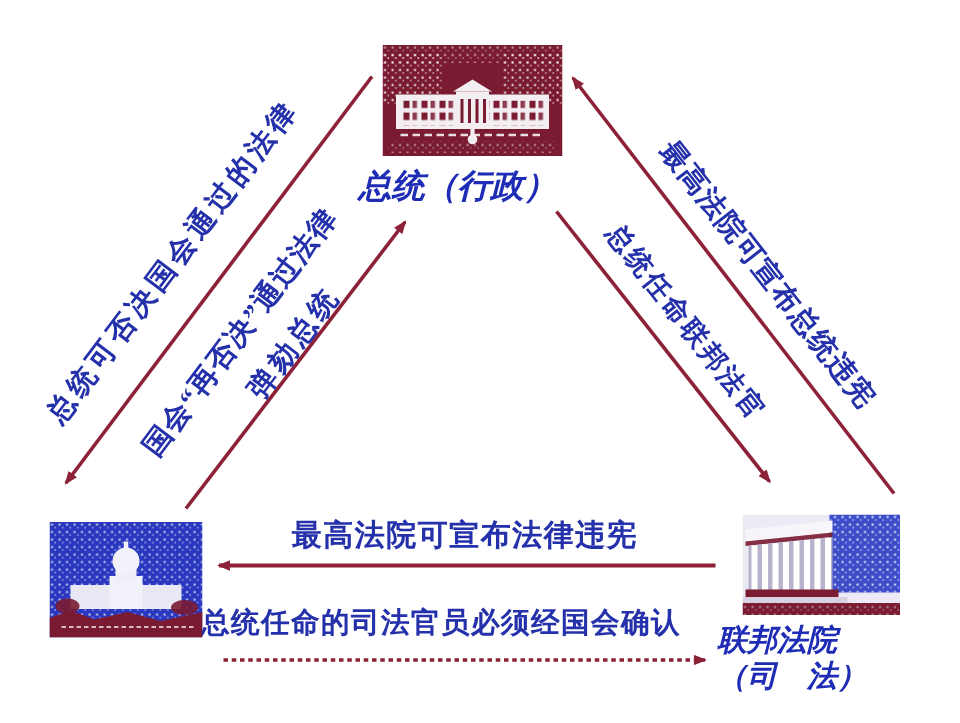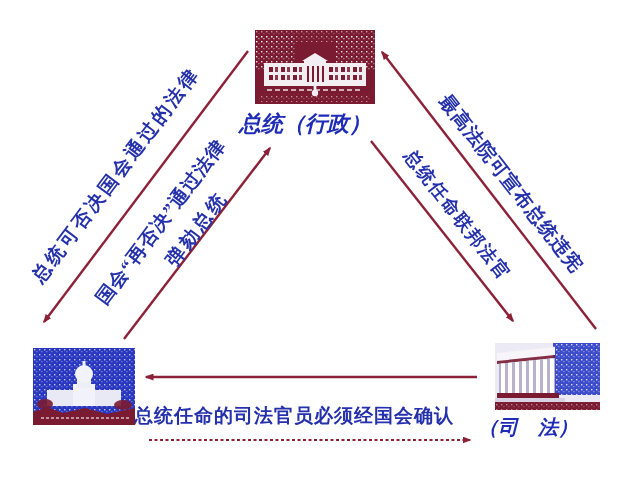--- a/index.html
+++ b/index.html
@@ -55,20 +55,21 @@
     <line x1="371" y1="141" x2="513" y2="321" stroke="#8c2138" stroke-width="2.4" marker-end="url(#ah)"></line>
     <line x1="477" y1="377" x2="146" y2="377" stroke="#8c2138" stroke-width="2.6" marker-end="url(#ah)"></line>
     <line x1="149" y1="440" x2="470" y2="440" stroke="#8c2138" stroke-width="2.2" stroke-dasharray="3 2.5" marker-end="url(#ah)"></line>
   </svg>
 
   <div class="etext rotL t1">总统可否决国会通过的法律</div>
   <div class="etext rotL t2">国会“再否决”通过法律</div>
   <div class="etext rotL t3">弹劾总统</div>
   <div class="etext rotR t4">最高法院可宣布总统违宪</div>
   <div class="etext rotR t5">总统任命联邦法官</div>
+  <div class="etext t6">最高法院可宣布法律违宪</div>
   <div class="etext t7">总统任命的司法官员必须经国会确认</div>
 
   <svg class="img img-wh" viewBox="0 0 120 74">
     <defs>
       <pattern id="wd1" width="5" height="5" patternUnits="userSpaceOnUse">
         <rect x="1" y="1" width="1.4" height="1.4" fill="#ffffff"></rect>
         <rect x="3.4" y="3.2" width="1" height="1" fill="#ffffff" opacity=".8"></rect>
       </pattern>
       <pattern id="win1" width="12" height="17" patternUnits="userSpaceOnUse">
         <rect x="2" y="3" width="4" height="5" fill="#7a1b31"></rect>
@@ -136,16 +137,17 @@
     <rect x="34" y="17.7" width="4" height="34.3" fill="#ffffff"></rect>
     <rect x="41" y="17.0" width="4" height="35.0" fill="#ffffff"></rect>
     <rect x="48" y="16.3" width="4" height="35.7" fill="#ffffff"></rect>
     <rect x="55" y="15.6" width="4" height="36.4" fill="#ffffff"></rect>
     <rect x="2" y="50" width="62" height="5" fill="#7a1b31"></rect>
     <rect x="0" y="55" width="70" height="4" fill="#d8d2e2"></rect>
     <rect x="0" y="59" width="105" height="8" fill="#7a1b31"></rect>
     <rect x="0" y="59" width="105" height="8" fill="url(#wd3)" opacity=".45"></rect>
   </svg>
   <div class="nlabel lbl-court">
+    <div>联邦法院</div>
     <div>（司　法）</div>
   </div>
 
 </div>
 
 </body></html>

